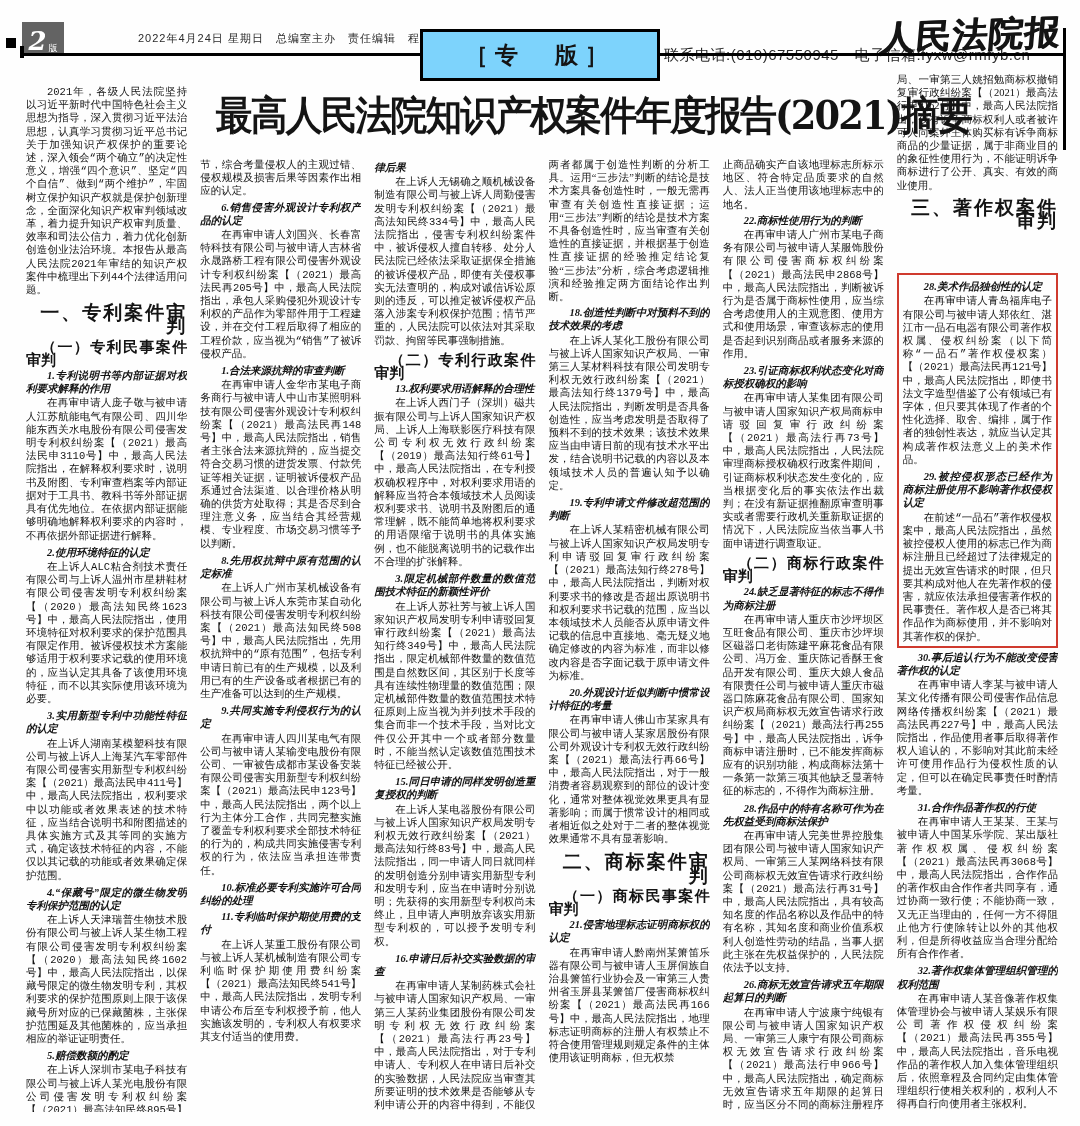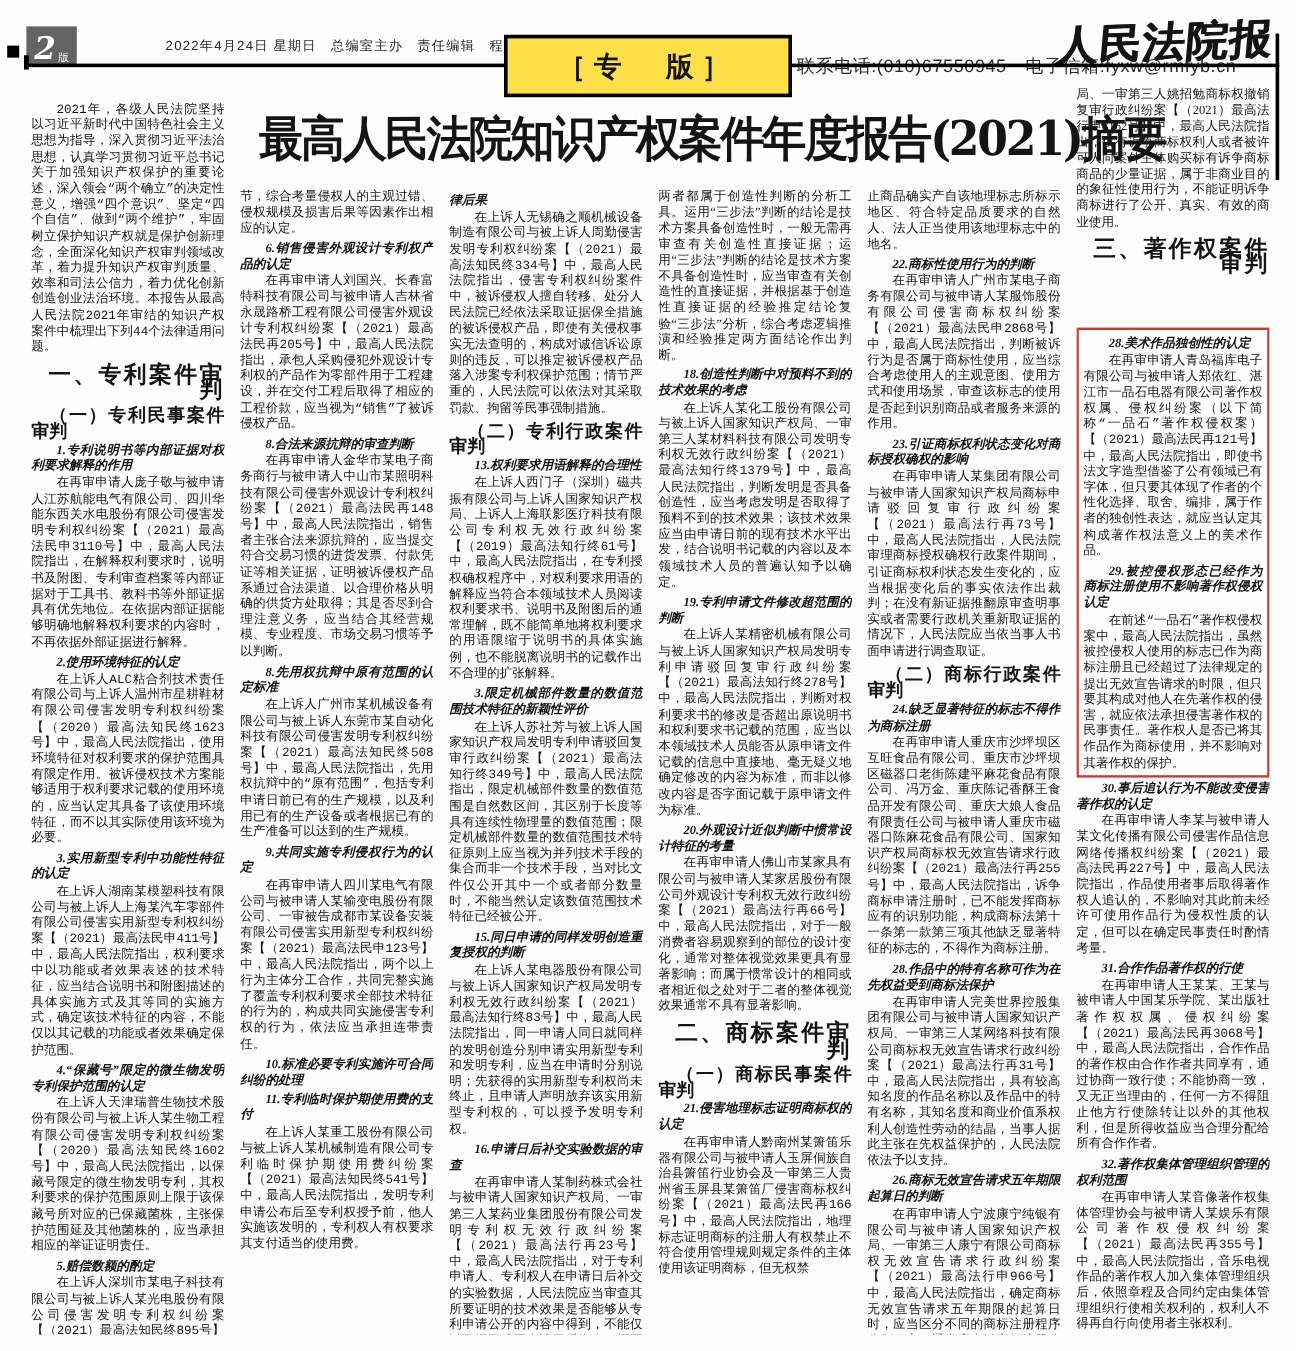--- a/index.html
+++ b/index.html
@@ -16,21 +16,21 @@
              color:#2a2a2a;font-family:"Liberation Sans",sans-serif;}
   .contact{position:absolute;left:664px;top:46px;font-size:15px;letter-spacing:.5px;
            color:#2a2a2a;font-family:"Liberation Sans",sans-serif;}
   .masthead{position:absolute;right:20px;top:12px;font-size:35px;font-weight:900;
             font-family:"DejaVu Serif",serif;transform:skewX(-7deg) rotate(-2deg);
             letter-spacing:1px;text-shadow:1px 0 0 #111;}
   .top-rule{position:absolute;left:20px;right:14px;top:53px;height:3px;background:#000;}
   .left-tick{position:absolute;left:20px;top:46px;width:4px;height:12px;background:#000;}
   .right-rule{position:absolute;right:14px;top:28px;width:3px;height:122px;background:#000;}
   .tag-box{position:absolute;left:50%;top:29px;transform:translateX(-50%);
-           width:234px;height:46px;background:#fde047;border:3px solid #000;z-index:3;
+           width:234px;height:46px;background:#7dd3fc;border:3px solid #000;z-index:3;
            display:flex;align-items:center;justify-content:center;
            font-family:"Liberation Sans",sans-serif;font-weight:bold;font-size:23px;
            letter-spacing:7px;}
   
   .headline{position:absolute;left:188px;width:694px;top:88px;z-index:2;text-align:center;
             font-size:40px;font-weight:900;white-space:nowrap;letter-spacing:-2px;
             transform:scaleX(.92);transform-origin:center;font-family:"DejaVu Serif",serif;}
   
   .columns{position:absolute;left:26px;right:22px;top:60px;bottom:14px;display:flex;gap:13px;}
   .col{flex:1 1 0;min-width:0;overflow:hidden;}
@@ -82,21 +82,21 @@
         <div class="blk p">在上诉人湖南某模塑科技有限公司与被上诉人上海某汽车零部件有限公司侵害实用新型专利权纠纷案【（2021）最高法民申411号】中，最高人民法院指出，权利要求中以功能或者效果表述的技术特征，应当结合说明书和附图描述的具体实施方式及其等同的实施方式，确定该技术特征的内容，不能仅以其记载的功能或者效果确定保护范围。</div>
         <div class="blk t">4.“保藏号”限定的微生物发明专利保护范围的认定</div>
         <div class="blk p">在上诉人天津瑞普生物技术股份有限公司与被上诉人某生物工程有限公司侵害发明专利权纠纷案【（2020）最高法知民终1602号】中，最高人民法院指出，以保藏号限定的微生物发明专利，其权利要求的保护范围原则上限于该保藏号所对应的已保藏菌株，主张保护范围延及其他菌株的，应当承担相应的举证证明责任。</div>
         <div class="blk t">5.赔偿数额的酌定</div>
         <div class="blk p">在上诉人深圳市某电子科技有限公司与被上诉人某光电股份有限公司侵害发明专利权纠纷案【（2021）最高法知民终895号】中，最高人民法院指出，权利人的实际损失、侵权人的侵权获利难以确定的，可以参考专利许可使用费的倍数合理确定赔偿数额，并结合侵权行为的性质和情</div>
       </div>
       <div class="col col2">
         <div class="blk pc">节，综合考量侵权人的主观过错、侵权规模及损害后果等因素作出相应的认定。</div>
         <div class="blk t">6.销售侵害外观设计专利权产品的认定</div>
         <div class="blk p">在再审申请人刘国兴、长春富特科技有限公司与被申请人吉林省永晟路桥工程有限公司侵害外观设计专利权纠纷案【（2021）最高法民再205号】中，最高人民法院指出，承包人采购侵犯外观设计专利权的产品作为零部件用于工程建设，并在交付工程后取得了相应的工程价款，应当视为“销售”了被诉侵权产品。</div>
-        <div class="blk t">8.合法来源抗辩的审查判断</div>
+        <div class="blk t">1.合法来源抗辩的审查判断</div>
         <div class="blk p">在再审申请人金华市某电子商务商行与被申请人中山市某照明科技有限公司侵害外观设计专利权纠纷案【（2021）最高法民再148号】中，最高人民法院指出，销售者主张合法来源抗辩的，应当提交符合交易习惯的进货发票、付款凭证等相关证据，证明被诉侵权产品系通过合法渠道、以合理价格从明确的供货方处取得；其是否尽到合理注意义务，应当结合其经营规模、专业程度、市场交易习惯等予以判断。</div>
         <div class="blk t">8.先用权抗辩中原有范围的认定标准</div>
         <div class="blk p">在上诉人广州市某机械设备有限公司与被上诉人东莞市某自动化科技有限公司侵害发明专利权纠纷案【（2021）最高法知民终508号】中，最高人民法院指出，先用权抗辩中的“原有范围”，包括专利申请日前已有的生产规模，以及利用已有的生产设备或者根据已有的生产准备可以达到的生产规模。</div>
         <div class="blk t">9.共同实施专利侵权行为的认定</div>
         <div class="blk p">在再审申请人四川某电气有限公司与被申请人某输变电股份有限公司、一审被告成都市某设备安装有限公司侵害实用新型专利权纠纷案【（2021）最高法民申123号】中，最高人民法院指出，两个以上行为主体分工合作，共同完整实施了覆盖专利权利要求全部技术特征的行为的，构成共同实施侵害专利权的行为，依法应当承担连带责任。</div>
         <div class="blk t">10.标准必要专利实施许可合同纠纷的处理</div>
         <div class="blk t">11.专利临时保护期使用费的支付</div>
         <div class="blk p">在上诉人某重工股份有限公司与被上诉人某机械制造有限公司专利临时保护期使用费纠纷案【（2021）最高法知民终541号】中，最高人民法院指出，发明专利申请公布后至专利权授予前，他人实施该发明的，专利权人有权要求其支付适当的使用费。</div>
       </div>
       <div class="col col3">

